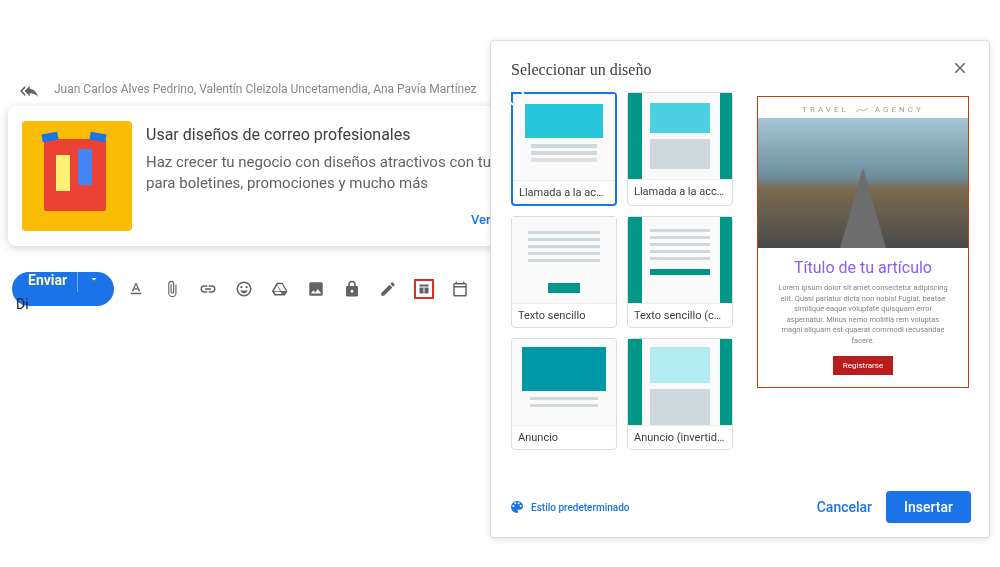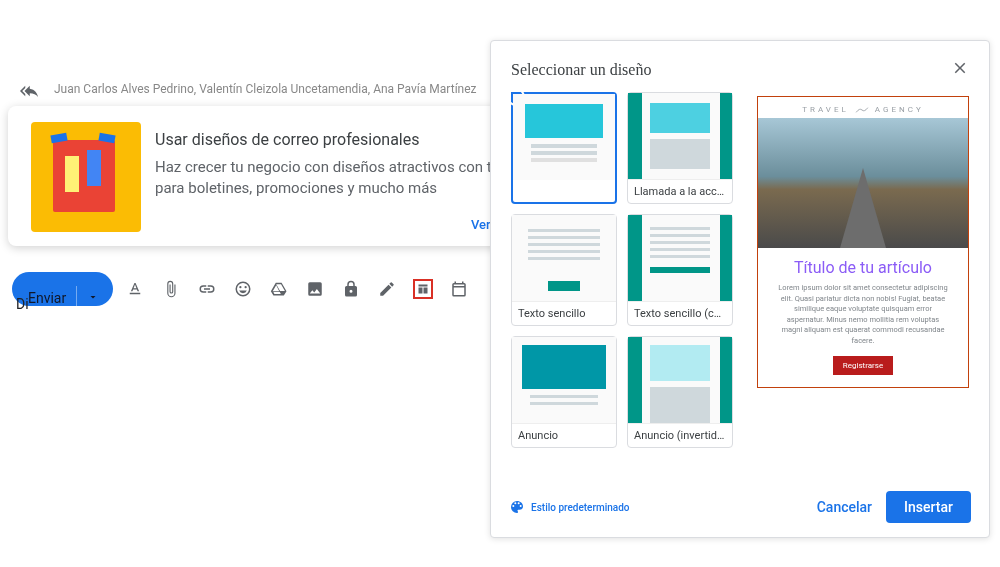--- a/index.html
+++ b/index.html
@@ -7,36 +7,36 @@
       width: 1000px; height: 567px;
       font-family: 'Google Sans', Roboto, Arial, sans-serif;
       background: #fff; position: relative; overflow: hidden;
       font-size: 13px; color: #3c4043;
     }
     
     .compose-wrap { position: absolute; left: 8px; top: 80px; width: 566px; }
     .recipients { color: #888; font-size: 12px; padding: 2px 6px 4px 46px; white-space: nowrap; overflow: hidden; }
     .reply-arrow { position: absolute; left: 12px; top: 2px; color: #5f6368; }
     .promo-card { display: flex; background: #fff; border-radius: 8px;
-      box-shadow: 0 2px 10px rgba(0,0,0,.18); padding: 14px 14px 14px 23px;
-      margin-top: 6px; position: relative; gap: 14px; align-items: flex-end; min-height: 140px; }
+      box-shadow: 0 2px 10px rgba(0,0,0,.18); padding: 14px 14px 14px 14px;
+      margin-top: 6px; position: relative; gap: 14px; align-items: center; min-height: 140px; }
     .promo-illus { width: 110px; height: 110px; background: #fbbc04; border-radius: 4px;
       position: relative; flex: 0 0 110px; }
     .promo-illus::before { content:""; position:absolute; left:22px; top:18px; width:62px; height:72px; background:#ea4335; border-radius:2px; }
     .promo-illus::after { content:""; position:absolute; left:34px; top:34px; width:14px; height:36px; background:#fff176; box-shadow: 22px -6px 0 0 #4285f4; }
     .tape1,.tape2{position:absolute;width:16px;height:8px;background:#1a73e8;}
     .tape1{left:20px;top:12px;transform:rotate(-10deg);}
     .tape2{left:68px;top:12px;transform:rotate(10deg);}
     .promo-text h3 { font-size: 16px; color: #3c4043; font-weight: 400; line-height: 1.3; margin-bottom: 6px; }
     .promo-text p { font-size: 15px; color: #5f6368; line-height: 1.4; }
     .promo-cta { display:block; text-align:right; color:#1a73e8; font-weight:500; font-size:13px; margin-top:18px; cursor:pointer; }
     .promo-close { position:absolute; right:10px; top:8px; color:#5f6368; cursor:pointer; }
     .compose-bar { display:flex; align-items:center; gap:12px; margin-top: 24px; padding: 2px 4px; }
-    .send-btn { display:inline-flex; align-items:flex-end; background:#1a73e8; color:#0f172a;
-      border-radius: 18px; height:34px; padding: 0 6px 0 16px; font-size:14px; font-weight:400; cursor:pointer; gap:10px; }
+    .send-btn { display:inline-flex; align-items:flex-start; background:#1a73e8; color:#fef9c3;
+      border-radius: 18px; height:34px; padding: 0 6px 0 16px; font-size:14px; font-weight:700; cursor:pointer; gap:10px; }
     .send-divider { width:1px; height:20px; background: rgba(255,255,255,.4); }
     .send-caret { padding-right:8px; }
     .tool-icons { display:flex; align-items:center; gap:16px; color:#5f6368; }
     .tool-icons span { cursor:pointer; display:inline-flex; align-items:center; justify-content:center; width:20px; height:20px; }
     .tool-icons svg { width:18px; height:18px; }
     .highlight-box { border: 2px solid #d93025; padding:2px; }
     .cut-label { position:absolute; left:8px; top:216px; font-size:14px; font-weight:400; color:#202124; }
     
     .dialog { position:absolute; right:10px; top:40px; width:500px; height:498px;
       background:#fff; border:1px solid #dadce0; border-radius:4px; box-shadow:0 1px 6px rgba(0,0,0,.12);
@@ -186,20 +186,21 @@
       <svg viewBox="0 0 24 24" width="18" height="18" fill="currentColor">
           <path d="M19 6.41 17.59 5 12 10.59 6.41 5 5 6.41 10.59 12 5 17.59 6.41 19 12 13.41 17.59 19 19 17.59 13.41 12z"></path>
         </svg>
     </span>
   </div>
   <div class="dlg-body">
     <div class="thumb-grid">
         <div class="thumb t-cta selected">
           <span class="check-badge">✓</span>
           <div class="thumb-img"></div>
+          <div class="thumb-label">Llamada a la acción</div>
         </div>
         <div class="thumb t-cta-cols">
           <div class="thumb-img"></div>
           <div class="thumb-label">Llamada a la acci...</div>
         </div>
         <div class="thumb t-text">
           <div class="thumb-img"></div>
           <div class="thumb-label">Texto sencillo</div>
         </div>
         <div class="thumb t-text-cols">

